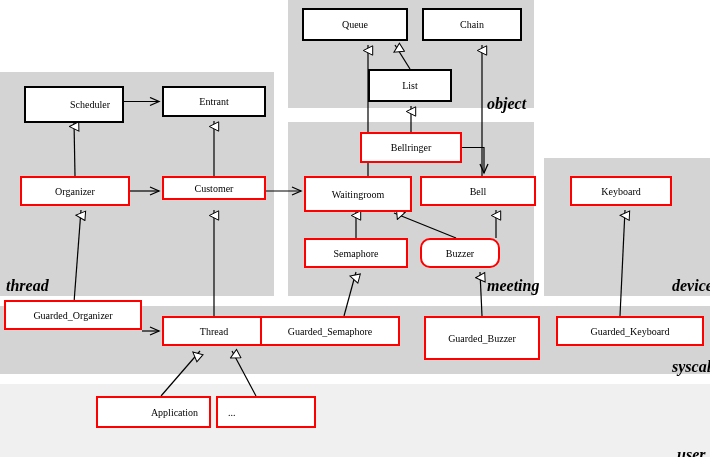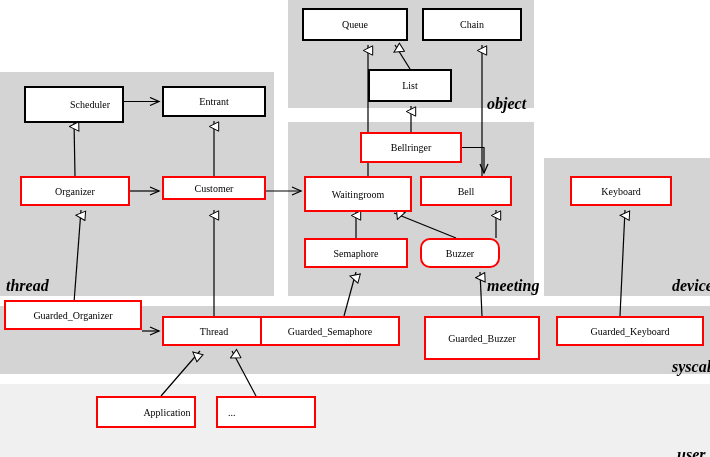--- a/index.html
+++ b/index.html
@@ -103,21 +103,21 @@
       </div>
       <div class="cls red" style="left: 20px; top: 176px; width: 110px; height: 30px; border-color: rgb(255, 0, 0);">
         <span>Organizer</span>
       </div>
       <div class="cls red" style="left: 162px; top: 176px; width: 104px; height: 24px; border-color: rgb(255, 0, 0);">
         <span>Customer</span>
       </div>
       <div class="cls red" style="left: 304px; top: 176px; width: 108px; height: 36px; border-color: rgb(255, 0, 0);">
         <span>Waitingroom</span>
       </div>
-      <div class="cls red" style="left: 420px; top: 176px; width: 92px; height: 30px; border-color: rgb(255, 0, 0);">
+      <div class="cls red" style="left: 420px; top: 176px; width: 116px; height: 30px; border-color: rgb(255, 0, 0);">
         <span>Bell</span>
       </div>
       <div class="cls red" style="left: 570px; top: 176px; width: 102px; height: 30px; border-color: rgb(255, 0, 0);">
         <span>Keyboard</span>
       </div>
       <div class="cls red" style="left: 304px; top: 238px; width: 104px; height: 30px; border-color: rgb(255, 0, 0);">
         <span>Semaphore</span>
       </div>
       <div class="cls red" style="left: 420px; top: 238px; width: 80px; height: 30px; border-color: rgb(255, 0, 0); border-radius: 10px;">
         <span>Buzzer</span>
@@ -130,21 +130,21 @@
       </div>
       <div class="cls red" style="left: 260px; top: 316px; width: 140px; height: 30px; border-color: rgb(255, 0, 0);">
         <span>Guarded_Semaphore</span>
       </div>
       <div class="cls red" style="left: 424px; top: 316px; width: 116px; height: 44px; border-color: rgb(255, 0, 0);">
         <span>Guarded_Buzzer</span>
       </div>
       <div class="cls red" style="left: 556px; top: 316px; width: 148px; height: 30px; border-color: rgb(255, 0, 0);">
         <span>Guarded_Keyboard</span>
       </div>
-      <div class="cls red" style="left: 96px; top: 396px; width: 100px; height: 32px; border-color: rgb(255, 0, 0); padding-left: 42px;">
+      <div class="cls red" style="left: 96px; top: 396px; width: 115px; height: 32px; border-color: rgb(255, 0, 0); padding-left: 42px;">
         <span>Application</span>
       </div>
       <div class="cls red leftal" style="left: 216px; top: 396px; width: 100px; height: 32px; border-color: rgb(255, 0, 0);">
         <span>...</span>
       </div>
     </div>
 
 </div>
 
 </body></html>

